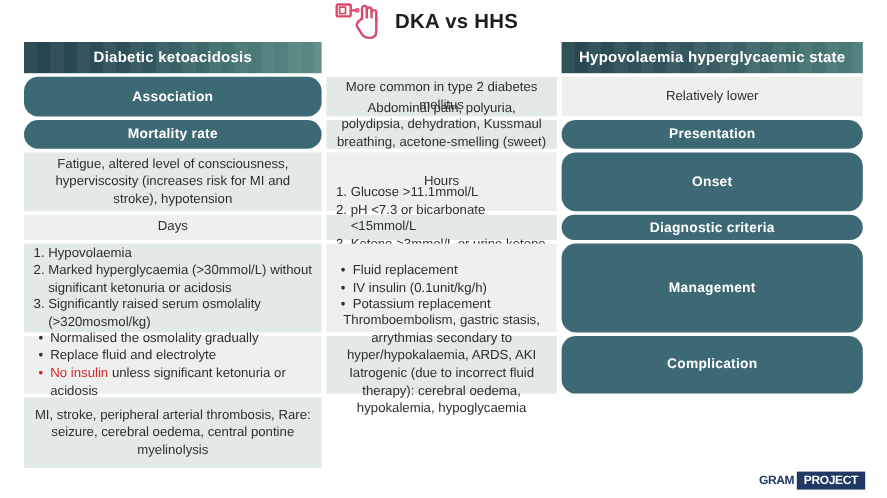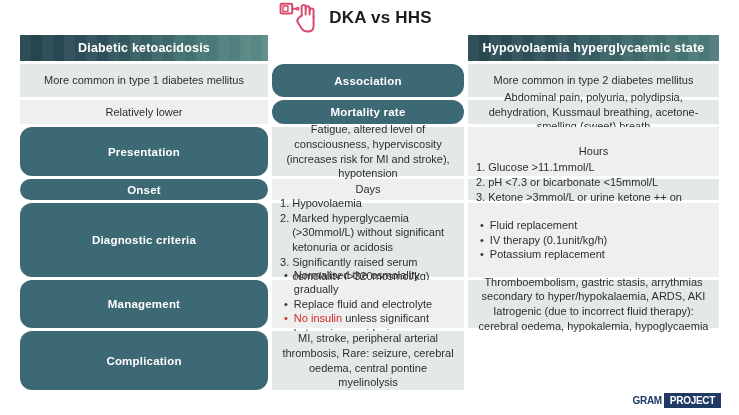--- a/index.html
+++ b/index.html
@@ -87,21 +87,20 @@
     </span>
     <h1>DKA vs HHS</h1>
   </header>
 
   <div class="grid">
 
     <div class="col-header">Diabetic ketoacidosis</div>
     <div class="spacer"></div>
     <div class="col-header right">Hypovolaemia hyperglycaemic state</div>
 
-    <div class="cell bg-a">More common in type 1 diabetes mellitus</div>
     <div class="label">Association</div>
     <div class="cell bg-a">More common in type 2 diabetes mellitus</div>
 
     <div class="cell bg-b">Relatively lower</div>
     <div class="label">Mortality rate</div>
 
     <div class="cell bg-a">Abdominal pain, polyuria, polydipsia, dehydration, Kussmaul breathing, acetone-smelling (sweet) breath</div>
     <div class="label">Presentation</div>
     <div class="cell bg-a">Fatigue, altered level of consciousness, hyperviscosity (increases risk for MI and stroke), hypotension</div>
 
@@ -136,21 +135,21 @@
           </li>
       </ol>
     </div>
 
     <div class="cell list bg-b">
       <ul class="bullets">
         <li>
             <span>Fluid replacement</span>
           </li>
         <li>
-            <span>IV therapy (0.1unit/kg/h)</span>
+            <span>IV insulin (0.1unit/kg/h)</span>
           </li>
         <li>
             <span>Potassium replacement</span>
           </li>
       </ul>
     </div>
     <div class="label">Management</div>
     <div class="cell list bg-b">
       <ul class="bullets">
         <li>

